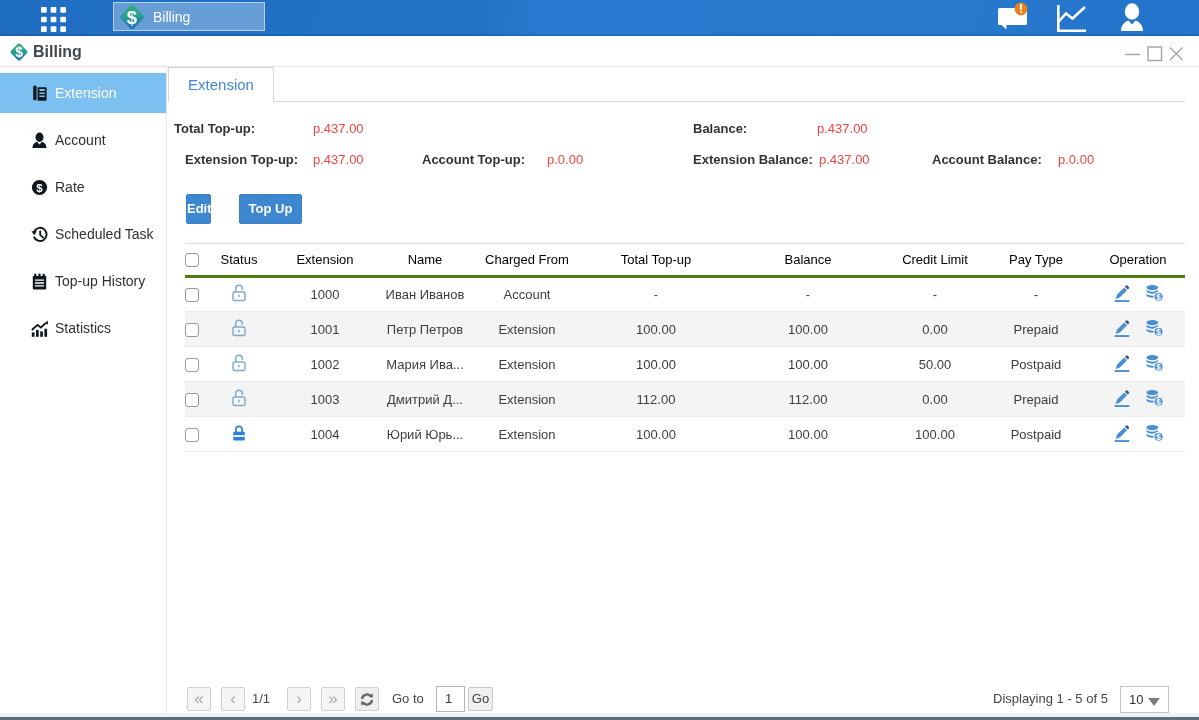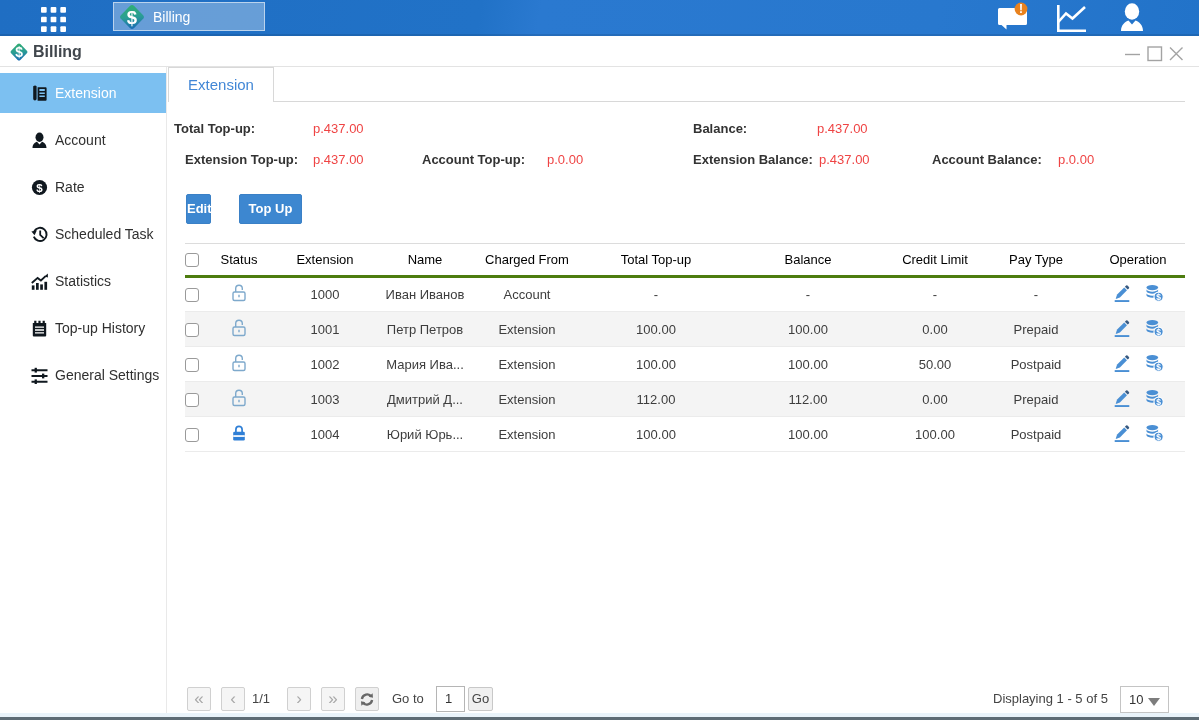--- a/index.html
+++ b/index.html
@@ -171,55 +171,42 @@
   <div class="menuitem">
     <svg class="ic" viewBox="0 0 17 17">
       <path d="M3.3 5.1 A6.6 6.6 0 1 1 2.8 10.7" fill="none" stroke="#10181f" stroke-width="1.9"></path>
       <path d="M0.4 5.6 L5.9 4.3 L3.6 9.2 z" fill="#10181f"></path>
       <path d="M9.2 4.4 V 8.9 L12.6 12.2" stroke="#10181f" stroke-width="1.8" fill="none"></path>
     </svg>
     <span class="lbl">Scheduled Task</span>
   </div>
   <div class="menuitem">
     <svg class="ic" viewBox="0 0 17 17">
+      <path fill="#10181f" d="M1.8 3 h13.4 v12.4 a1 1 0 0 1 -1 1 h-11.4 a1 1 0 0 1 -1 -1 z"></path>
+      <g stroke="#10181f" stroke-width="2.2">
+          <path d="M4.3 0.8 v3.4 M8.5 0.8 v3.4 M12.7 0.8 v3.4"></path>
+        </g>
+      <g stroke="#fff" stroke-width="1.3">
+          <path d="M4 7.2 h9 M4 10 h9 M4 12.8 h9"></path>
+        </g>
+    </svg>
+    <span class="lbl">Top-up History</span>
+  </div>
+  <div class="menuitem">
+    <svg class="ic" viewBox="0 0 17 17">
       <g fill="#10181f">
         <rect x="0.8" y="12.4" width="2.7" height="4.4"></rect>
         <rect x="5" y="10" width="2.7" height="6.8"></rect>
         <rect x="9.2" y="11.4" width="2.7" height="5.4"></rect>
         <rect x="13.4" y="8.8" width="2.7" height="8"></rect>
       </g>
       <path d="M0.8 10 L6.6 4.9 L9.9 7.4 L14.6 3.1" stroke="#10181f" stroke-width="1.9" fill="none"></path>
       <path d="M16.9 0.6 l0 4 -3.6 -1 z" fill="#10181f"></path>
     </svg>
     <span class="lbl">Statistics</span>
-  </div>
-  <div class="menuitem">
-    <svg class="ic" viewBox="0 0 17 17">
-      <path fill="#10181f" d="M1.8 3 h13.4 v12.4 a1 1 0 0 1 -1 1 h-11.4 a1 1 0 0 1 -1 -1 z"></path>
-      <g stroke="#10181f" stroke-width="2.2">
-          <path d="M4.3 0.8 v3.4 M8.5 0.8 v3.4 M12.7 0.8 v3.4"></path>
-        </g>
-      <g stroke="#fff" stroke-width="1.3">
-          <path d="M4 7.2 h9 M4 10 h9 M4 12.8 h9"></path>
-        </g>
-    </svg>
-    <span class="lbl">Top-up History</span>
-  </div>
-  <div class="menuitem">
-    <svg class="ic" viewBox="0 0 17 17">
-      <g stroke="#10181f" stroke-width="2">
-        <path d="M0.5 3.2 H16.5 M0.5 9 H16.5 M0.5 14.8 H16.5"></path>
-      </g>
-      <g fill="#10181f">
-        <rect x="3.6" y="0.8" width="2.3" height="4.8"></rect>
-        <rect x="11" y="6.6" width="2.3" height="4.8"></rect>
-        <rect x="3.6" y="12.4" width="2.3" height="4.6"></rect>
-      </g>
-    </svg>
-    <span class="lbl">General Settings</span>
   </div>
 </div>
 
 <div id="content">
   <div id="tabrow">
     <div class="line"></div>
     <div id="tab-ext">Extension</div>
   </div>
 
   <div class="sumlabel" style="left:6px; top:54px;">Total Top-up:</div>

